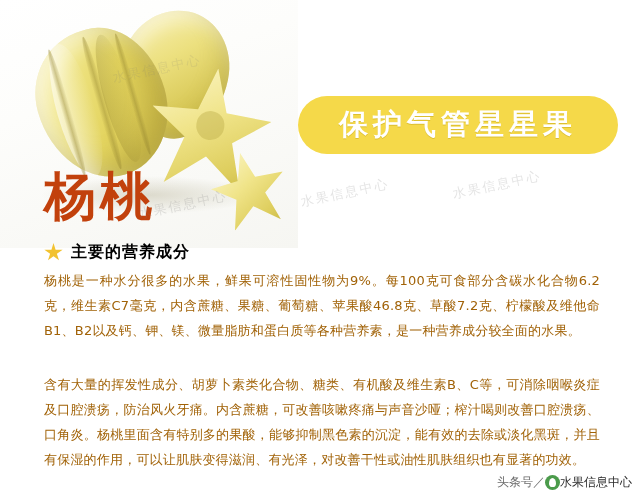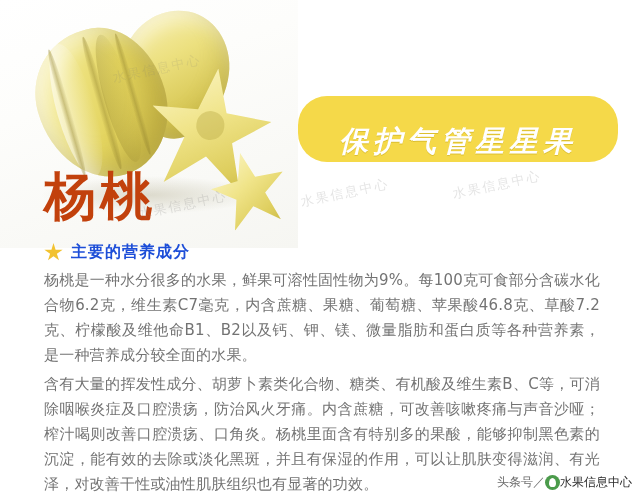--- a/index.html
+++ b/index.html
@@ -137,27 +137,26 @@
     border-radius: 50%;
     background: radial-gradient(ellipse at center, rgba(120,110,60,0.22), rgba(120,110,60,0) 70%);
   }
 
   
   .banner {
     position: absolute;
     left: 298px;
     top: 96px;
     width: 320px;
-    height: 66px;
+    height: 58px;
     background: #f5d949;
     border-radius: 29px;
     display: flex;
-    align-items: flex-end;
+    align-items: center;
     justify-content: center;
-    font-style: italic;
   }
   .banner-text {
     color: #ffffff;
     font-size: 29px;
     letter-spacing: 5px;
     font-weight: bold;
     text-shadow: 0 1px 0 rgba(190,160,20,0.45);
     white-space: nowrap;
   }
 
@@ -184,32 +183,32 @@
   }
   .star-bullet {
     width: 19px;
     height: 19px;
     background: #f2c230;
     clip-path: polygon(50% 0%, 61% 35%, 98% 35%, 68% 57%, 79% 91%, 50% 70%, 21% 91%, 32% 57%, 2% 35%, 39% 35%);
   }
   .section-title {
     font-size: 16px;
     font-weight: bold;
-    color: #1d4ed8;
+    color: #000000;
     letter-spacing: 1px;
   }
 
   
   .para {
     position: absolute;
     left: 44px;
     width: 556px;
-    font-size: 15px;
+    font-size: 13px;
     line-height: 25px;
-    color: #737373;
+    color: #a16207;
     text-align: justify;
     letter-spacing: 0.2px;
   }
   .para-1 { top: 268px; }
   .para-2 { top: 372px; }
 
   
   .wm {
     position: absolute;
     color: rgba(120,120,120,0.20);

